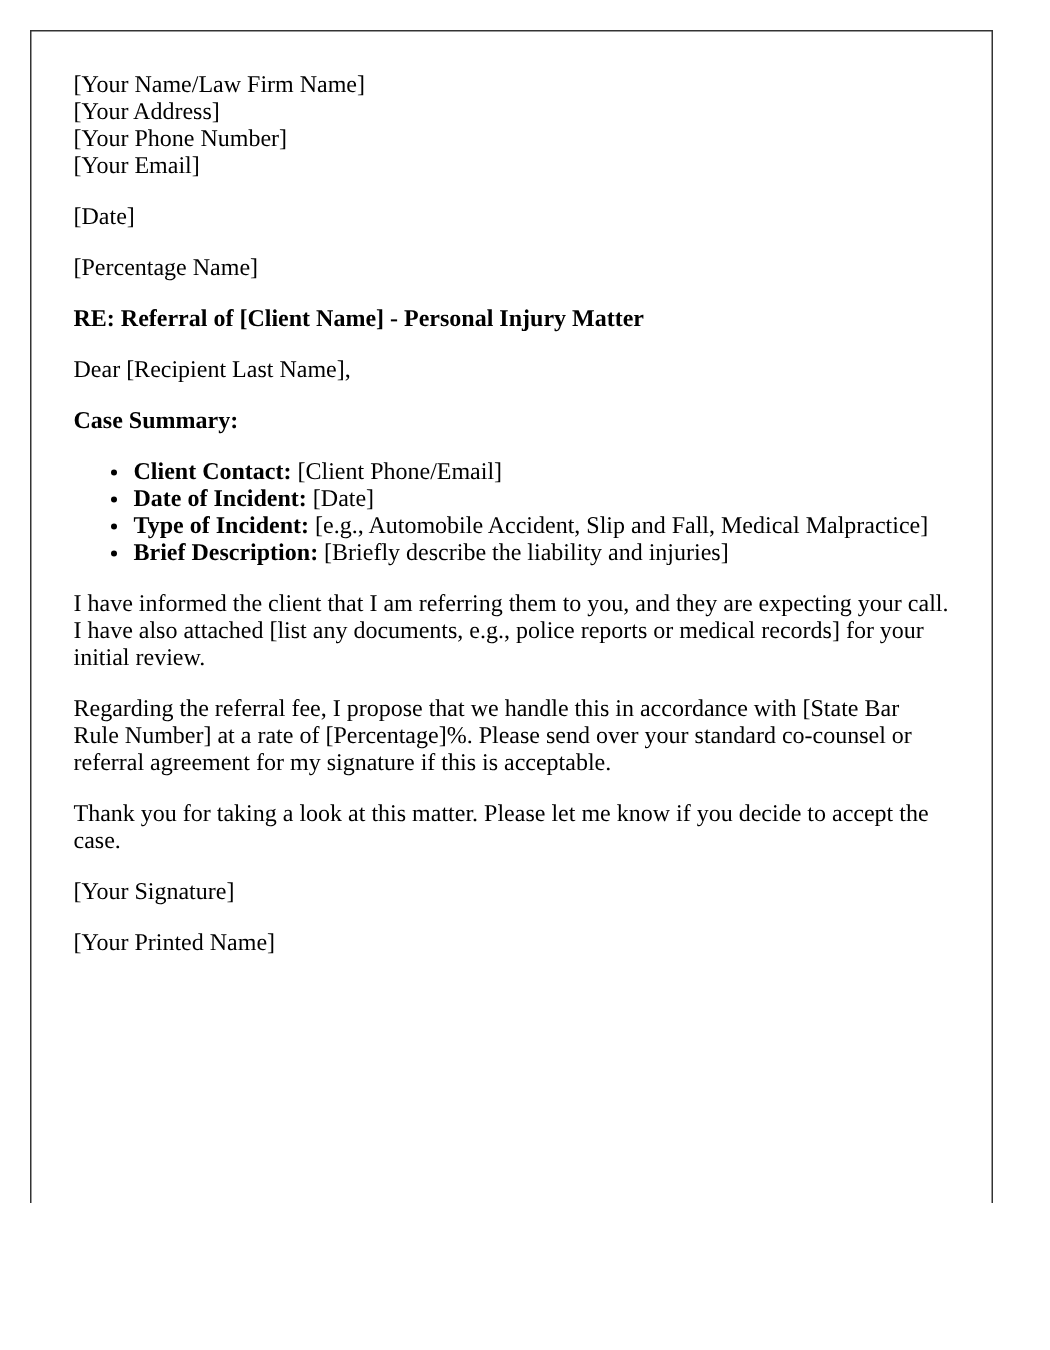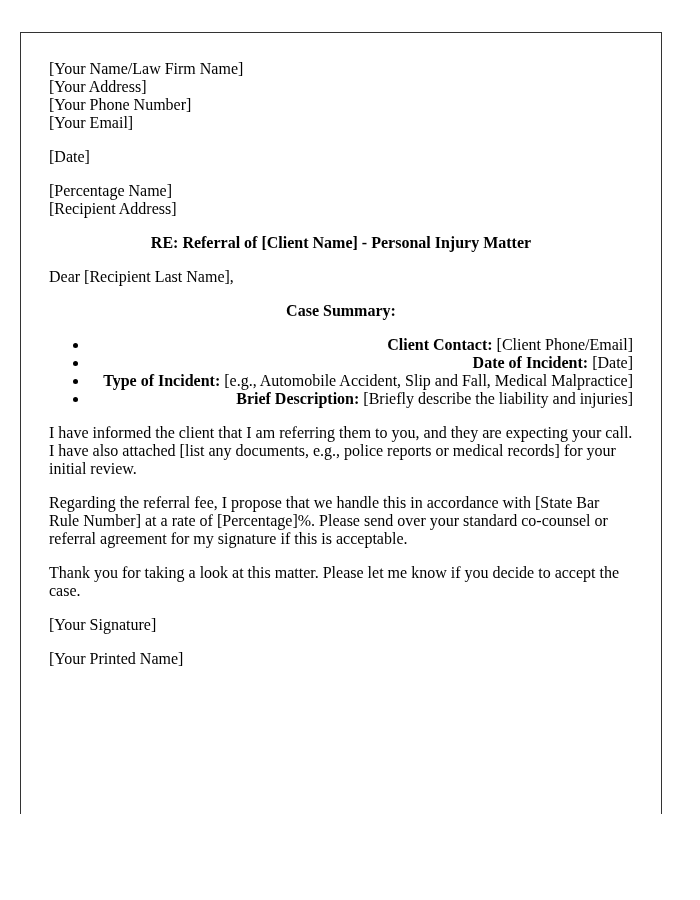--- a/index.html
+++ b/index.html
@@ -12,21 +12,21 @@
       height: 900px;
       position: relative;
       overflow: hidden;
       font-family: "Liberation Serif", "DejaVu Serif", serif;
       font-size: 16px;
       color: #000000;
     }
     .page-clip {
       position: absolute;
       left: 20px;
-      top: 32px;
+      top: 20px;
       width: 642px;
       height: 782px;
       overflow: hidden;
     }
     .letter {
       box-sizing: border-box;
       width: 642px;
       min-height: 900px;
       border: 1px solid #333333;
       padding: 27px 28px 28px 28px;
@@ -36,27 +36,25 @@
       margin: 0 0 16px 0;
     }
     .block.first {
       margin-top: 0;
     }
     .line {
       display: block;
     }
     .bold {
       font-weight: bold;
-      text-align: center;
     }
     ul.summary-list {
       margin: 0 0 16px 0;
       padding-left: 40px;
       list-style: disc;
-      text-align: right;
     }
     ul.summary-list li {
       line-height: 18px;
     }
   </style>
 </head>
 <body>
 
 <div class="page-clip">
   <div class="letter">
@@ -67,21 +65,20 @@
       <span class="line">[Your Phone Number]</span>
       <span class="line">[Your Email]</span>
     </div>
 
     <div class="block">
       <span class="line">[Date]</span>
     </div>
 
     <div class="block">
       <span class="line">[Percentage Name]</span>
-      <span class="line">[Recipient Address]</span>
     </div>
 
     <div class="block bold">RE: Referral of [Client Name] - Personal Injury Matter</div>
 
     <div class="block">Dear [Recipient Last Name],</div>
 
 
     <div class="block bold">Case Summary:</div>
 
     <ul class="summary-list">

